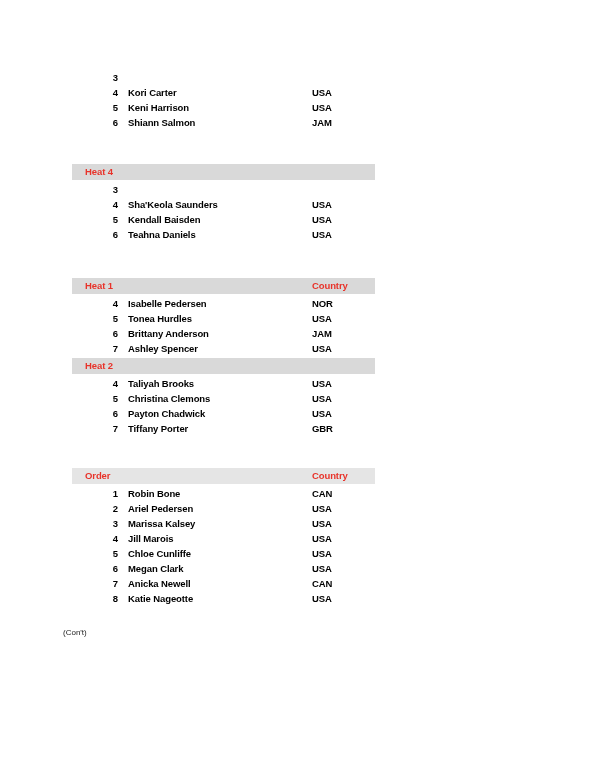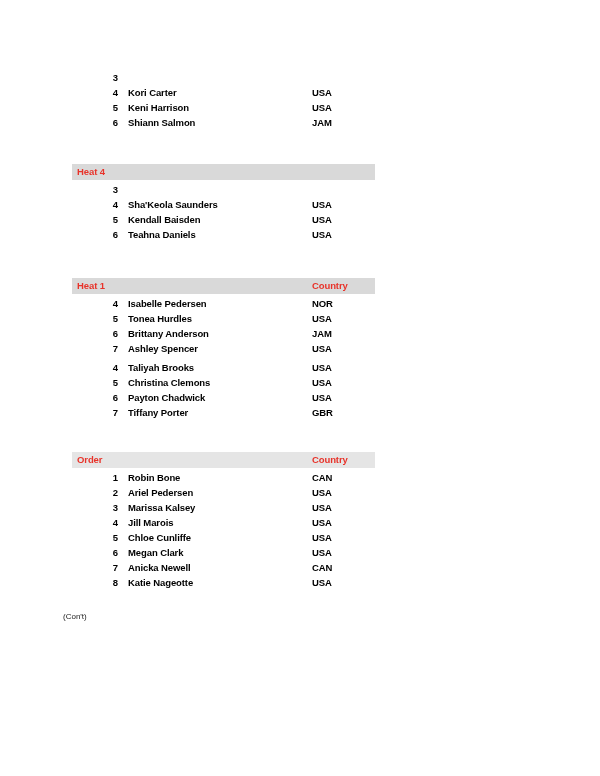--- a/index.html
+++ b/index.html
@@ -57,21 +57,21 @@
     margin-left: 72px;
     width: 303px;
     background: #d9d9d9;
     font-size: 9.5px;
     font-weight: bold;
     color: #e8332a;
     letter-spacing: -0.1px;
   }
   .banner .blabel {
     position: absolute;
-    left: 5px;
+    left: 13px;
     text-align: right;
   }
   .banner .bcountry {
     position: absolute;
     left: 240px;
   }
 
   
   .sect-title {
     margin: 0;
@@ -207,20 +207,24 @@
     <div class="row">
       <span class="ord">7</span>
       <span class="nm">Ashley Spencer</span>
       <span class="ctry">USA</span>
     </div>
   </div>
 
   <div class="sp2"></div>
 
   <div>
+    <div class="banner" style="background: rgb(217, 217, 217); color: rgb(232, 51, 42);">
+      <span class="blabel">Heat 2</span>
+      <span class="bcountry"></span>
+    </div>
     <div class="sp2"></div>
     <div class="row">
       <span class="ord">4</span>
       <span class="nm">Taliyah Brooks</span>
       <span class="ctry">USA</span>
     </div>
     <div class="row">
       <span class="ord">5</span>
       <span class="nm">Christina Clemons</span>
       <span class="ctry">USA</span>

